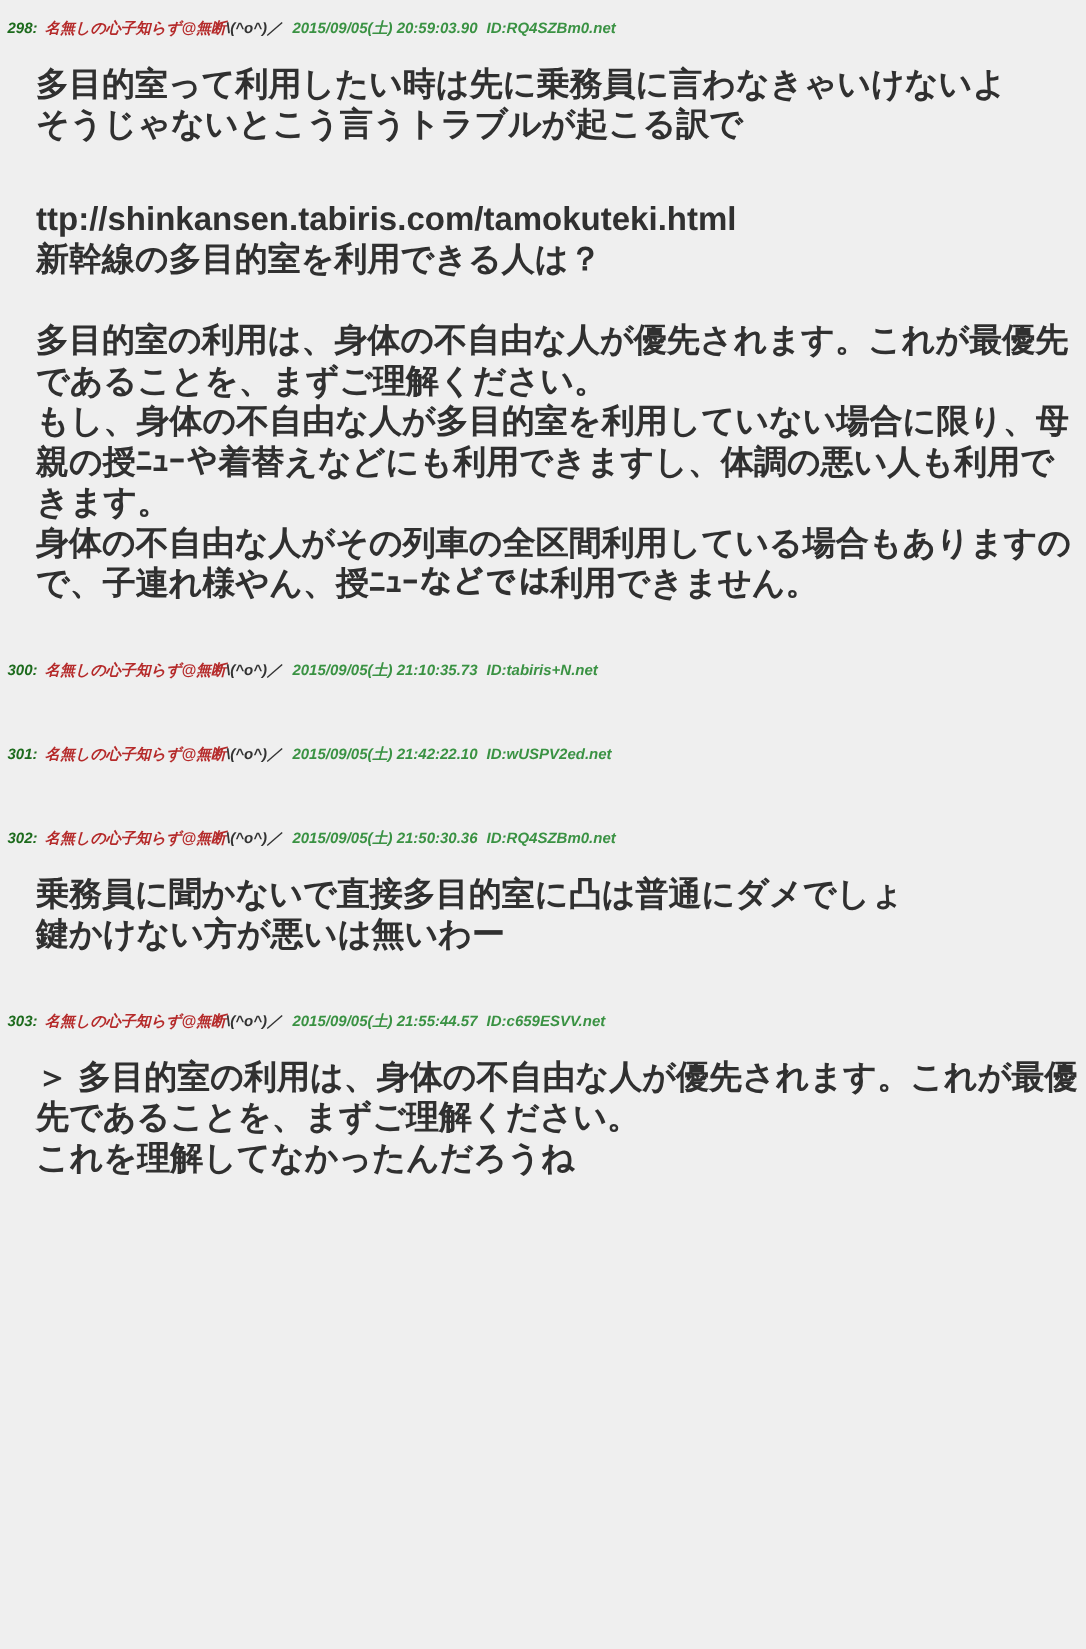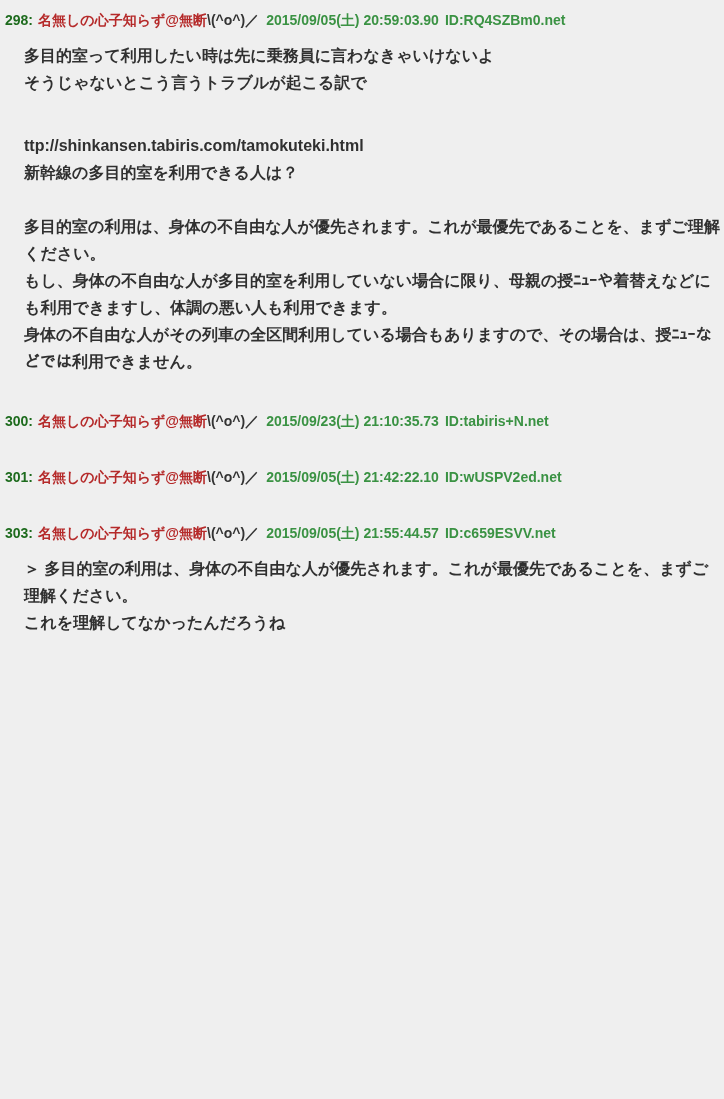--- a/index.html
+++ b/index.html
@@ -17,23 +17,24 @@
     padding: 10px 0 14px 0;
   }
   .post {
     margin-bottom: 36px;
   }
   .post:last-child {
     margin-bottom: 16px;
   }
   .post-header {
     padding-left: 5px;
-    font-size: 14px;
+    font-size: 10px;
     line-height: 20px;
     white-space: nowrap;
+    font-style: italic;
   }
   .num {
     color: var(--post_number, #1d6b1d);
     margin-right: 5px;
     text-decoration: none;
   }
   .name {
     color: var(--name, #b52a2a);
   }
   .emo {
@@ -42,21 +43,21 @@
   .date {
     color: var(--date_id, #3a9243);
     margin-left: 7px;
   }
   .pid {
     color: var(--date_id, #3a9243);
     margin-left: 6px;
   }
   .post-body {
     margin: 12px 4px 0 24px;
-    font-size: 16px;
+    font-size: 22px;
     line-height: 27px;
     color: var(--body, #303030);
   }
   .body-text {
     white-space: pre-wrap;
     word-break: break-word;
   }
   .res-anchor {
     color: var(--link, #2533c0);
     text-decoration: none;
@@ -76,36 +77,43 @@
 そうじゃないとこう言うトラブルが起こる訳で</div>
   </section>
 
   <section class="post">
     <div class="post-body">
       <div class="body-text">ttp://shinkansen.tabiris.com/tamokuteki.html
 新幹線の多目的室を利用できる人は？
 
 多目的室の利用は、身体の不自由な人が優先されます。これが最優先であることを、まずご理解ください。
 もし、身体の不自由な人が多目的室を利用していない場合に限り、母親の授ﾆｭｰや着替えなどにも利用できますし、体調の悪い人も利用できます。
-身体の不自由な人がその列車の全区間利用している場合もありますので、その場合は、授ﾆｭｰなどでは利用できません。</div>
+身体の不自由な人がその列車の全区間利用している場合もありますので、子連れ様やん、授ﾆｭｰなどでは利用できません。</div>
     </div>
   </section>
 
   <section class="post">
     <div class="post-header">
-      <span class="num">300:</span><span class="name">名無しの心子知らず@無断</span><span class="emo">\(^o^)／</span><span class="date">2015/09/23(土) 21:10:35.73</span><span class="pid">ID:tabiris+N.net</span>
+      <span class="num">300:</span><span class="name">名無しの心子知らず@無断</span><span class="emo">\(^o^)／</span><span class="date">2015/09/05(土) 21:10:35.73</span><span class="pid">ID:tabiris+N.net</span>
     </div>
   </section>
 
   <section class="post">
     <div class="post-header">
       <span class="num">301:</span><span class="name">名無しの心子知らず@無断</span><span class="emo">\(^o^)／</span><span class="date">2015/09/05(土) 21:42:22.10</span><span class="pid">ID:wUSPV2ed.net</span>
     </div>
   </section>
 
+  <section class="post">
+    <div class="post-header">
+      <span class="num">302:</span><span class="name">名無しの心子知らず@無断</span><span class="emo">\(^o^)／</span><span class="date">2015/09/05(土) 21:50:30.36</span><span class="pid">ID:RQ4SZBm0.net</span>
+    </div>
+    <div class="post-body body-text">乗務員に聞かないで直接多目的室に凸は普通にダメでしょ
+鍵かけない方が悪いは無いわー</div>
+  </section>
 
   <section class="post">
     <div class="post-header">
       <span class="num">303:</span><span class="name">名無しの心子知らず@無断</span><span class="emo">\(^o^)／</span><span class="date">2015/09/05(土) 21:55:44.57</span><span class="pid">ID:c659ESVV.net</span>
     </div>
     <div class="post-body body-text">＞ 多目的室の利用は、身体の不自由な人が優先されます。これが最優先であることを、まずご理解ください。
 これを理解してなかったんだろうね</div>
   </section>
 
 </div>

